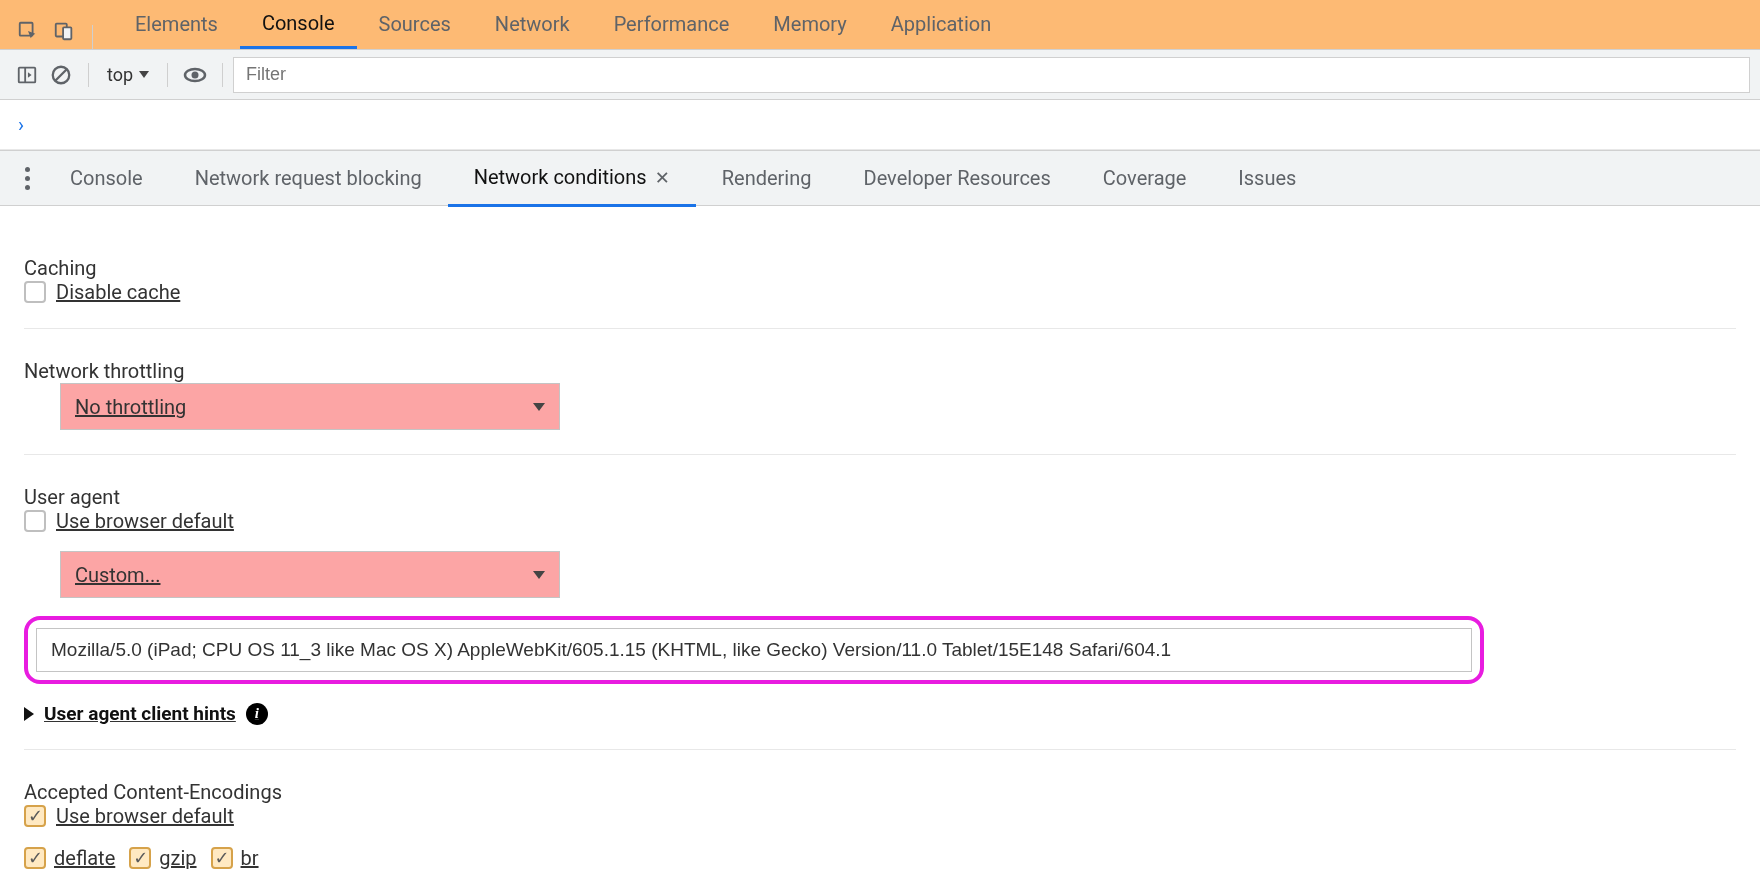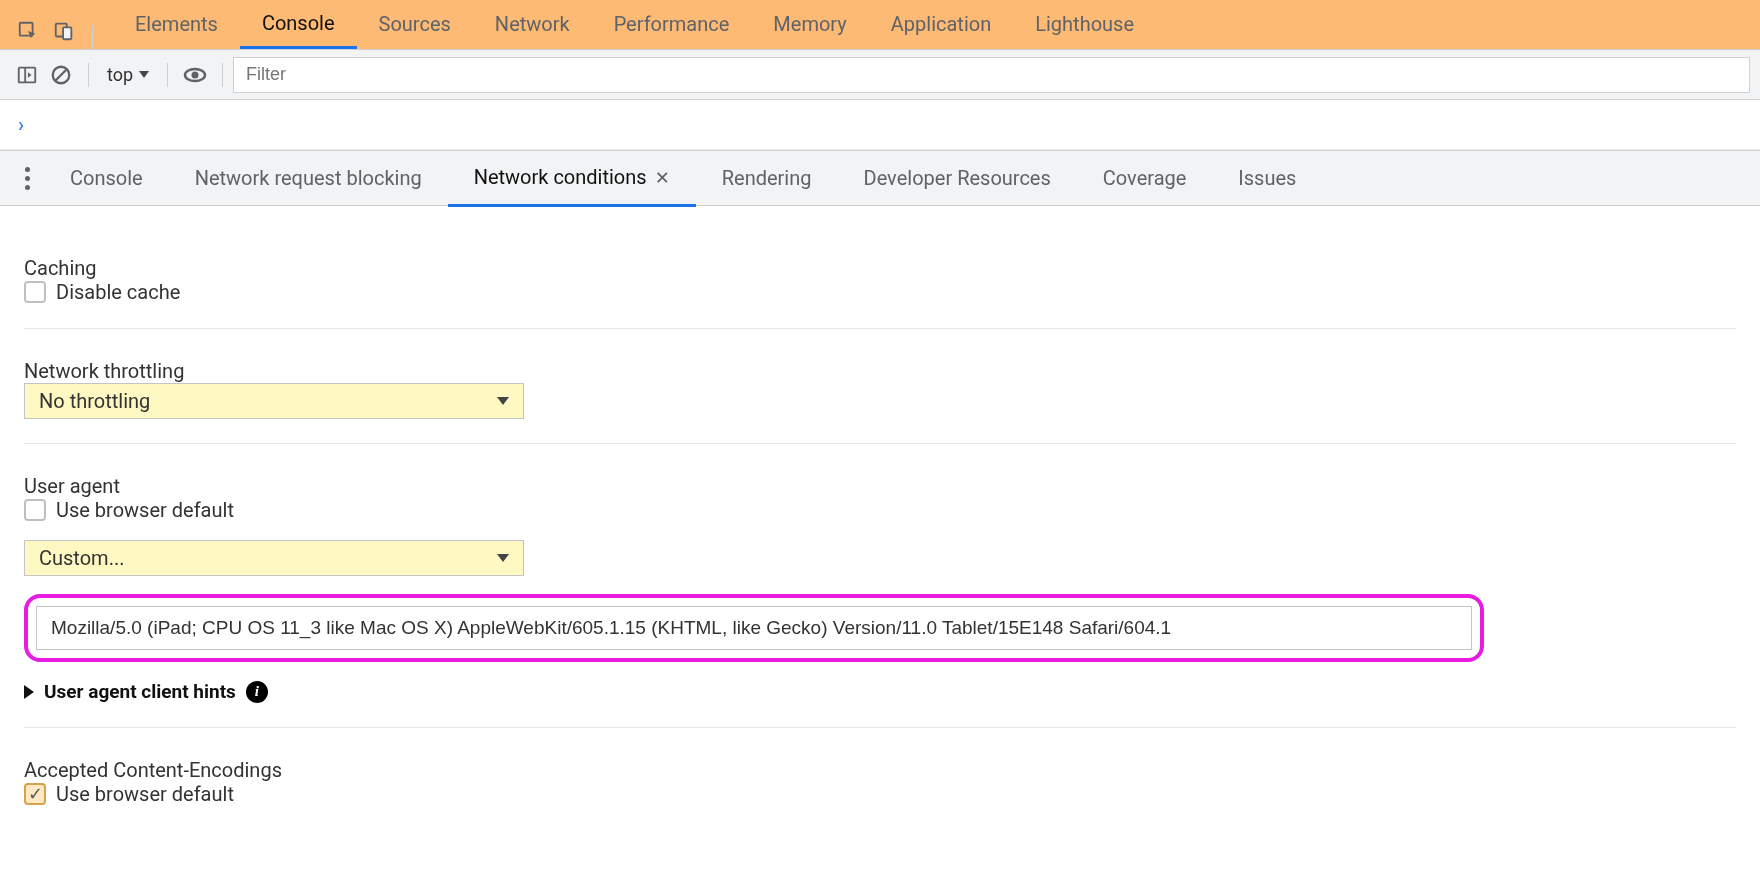--- a/index.html
+++ b/index.html
@@ -93,35 +93,35 @@
   border-bottom:1px solid #e8e8e8;
   flex-direction:column;
 }
 .section:last-child { border-bottom:none; }
 .section-label {
   width:300px;
   font-size:20px;
   color:#333;
   padding-top:6px;
 }
-.section-body { flex:1; display:flex; flex-direction:column; gap:18px; }
+.section-body { flex:1; display:flex; flex-direction:column; gap:18px;text-decoration:underline; }
 .checkbox-row { display:flex; align-items:center; gap:10px; }
 .cb {
   width:22px;height:22px;border:2px solid #bfbfbf;border-radius:4px;background:#fff;position:relative;flex-shrink:0;
 }
 .cb.checked { background:#ffe9c2; border-color:#d6a24a; }
 .cb.checked::after {
   content:"✓"; position:absolute; top:-2px; left:2px; font-size:18px; color:#5a5a5a;
 }
 .check-label { font-size:20px; color:#333; }
 .select-box {
-  width:500px; height:36px;
-  border:1px solid #c4c4c4; background:#fef9c3;
+  width:500px; height:47px;
+  border:1px solid #c4c4c4; background:#fca5a5;
   display:flex; align-items:center; justify-content:space-between;
-  padding:0 14px; font-size:20px; color:#333; cursor:pointer;
+  padding:0 14px; font-size:20px; color:#333; cursor:pointer;margin-left:36px;
 }
 .select-box .caret { width:0;height:0;border-left:6px solid transparent;border-right:6px solid transparent;border-top:8px solid #444; }
 .ua-input-wrap {
   border:4px solid #e81ce0; border-radius:16px; padding:8px; width:1460px;
 }
 .ua-input {
   width:100%; height:44px;
   border:1px solid #c4c4c4; background:#fff;
   padding:0 14px; font-size:19px; color:#333;
 }
@@ -150,21 +150,20 @@
   </div>
   <div class="vsep"></div>
   <div class="main-tabs">
     <div class="main-tab">Elements</div>
     <div class="main-tab active">Console</div>
     <div class="main-tab">Sources</div>
     <div class="main-tab">Network</div>
     <div class="main-tab">Performance</div>
     <div class="main-tab">Memory</div>
     <div class="main-tab">Application</div>
-    <div class="main-tab">Lighthouse</div>
   </div>
 </div>
 
 <div class="console-toolbar">
   <div class="ib">
     <svg width="22" height="22" viewBox="0 0 24 24" fill="none" stroke="#5f6368" stroke-width="2">
         <rect x="3" y="4" width="18" height="16" rx="1"></rect>
         <line x1="10" y1="4" x2="10" y2="20"></line>
         <path d="M13 9 l4 3 -4 3 z" fill="#5f6368" stroke="none"></path>
       </svg>
@@ -257,16 +256,30 @@
     </div>
   </div>
 
   <div class="section">
     <div class="section-label">Accepted Content-Encodings</div>
     <div class="section-body">
       <label class="checkbox-row">
         <span class="cb checked"></span>
         <span class="check-label">Use browser default</span>
       </label>
+      <div class="inline-checks">
+        <label class="item">
+          <span class="cb checked"></span>
+          <span class="check-label">deflate</span>
+        </label>
+        <label class="item">
+          <span class="cb checked"></span>
+          <span class="check-label">gzip</span>
+        </label>
+        <label class="item">
+          <span class="cb checked"></span>
+          <span class="check-label">br</span>
+        </label>
+      </div>
     </div>
   </div>
 
 </div>
 
 </body></html>

